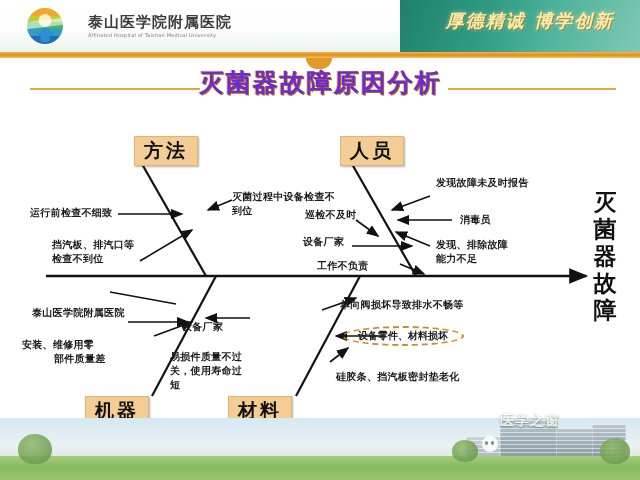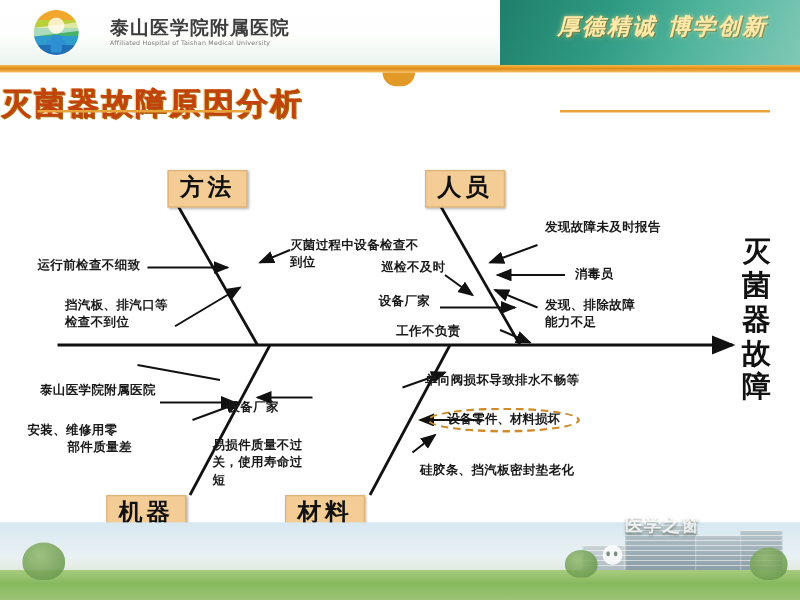--- a/index.html
+++ b/index.html
@@ -136,26 +136,26 @@
     position: absolute;
     left: 306px; top: 58px;
     width: 26px; height: 11px;
     background: #e29a27;
     border-radius: 0 0 13px 13px;
   }
   .slide-title {
     position: absolute;
     left: 0; top: 66px;
     width: 640px;
-    text-align: left;
+    text-align: center;
     font-family: "DejaVu Serif", "Liberation Serif", serif;
     font-size: 25px;
     font-weight: bold;
     letter-spacing: 2px;
-    color: #c2410c;
+    color: #6d28d9;
     text-shadow: 1px 1px 0 #a86c10, -1px 0 0 #f6cf7d;
     white-space: nowrap;
   }
   .title-rule-l, .title-rule-r {
     position: absolute;
     top: 88px;
     height: 2px;
     background: #e8a33a;
   }
   .title-rule-l { left: 30px;  width: 170px; }

